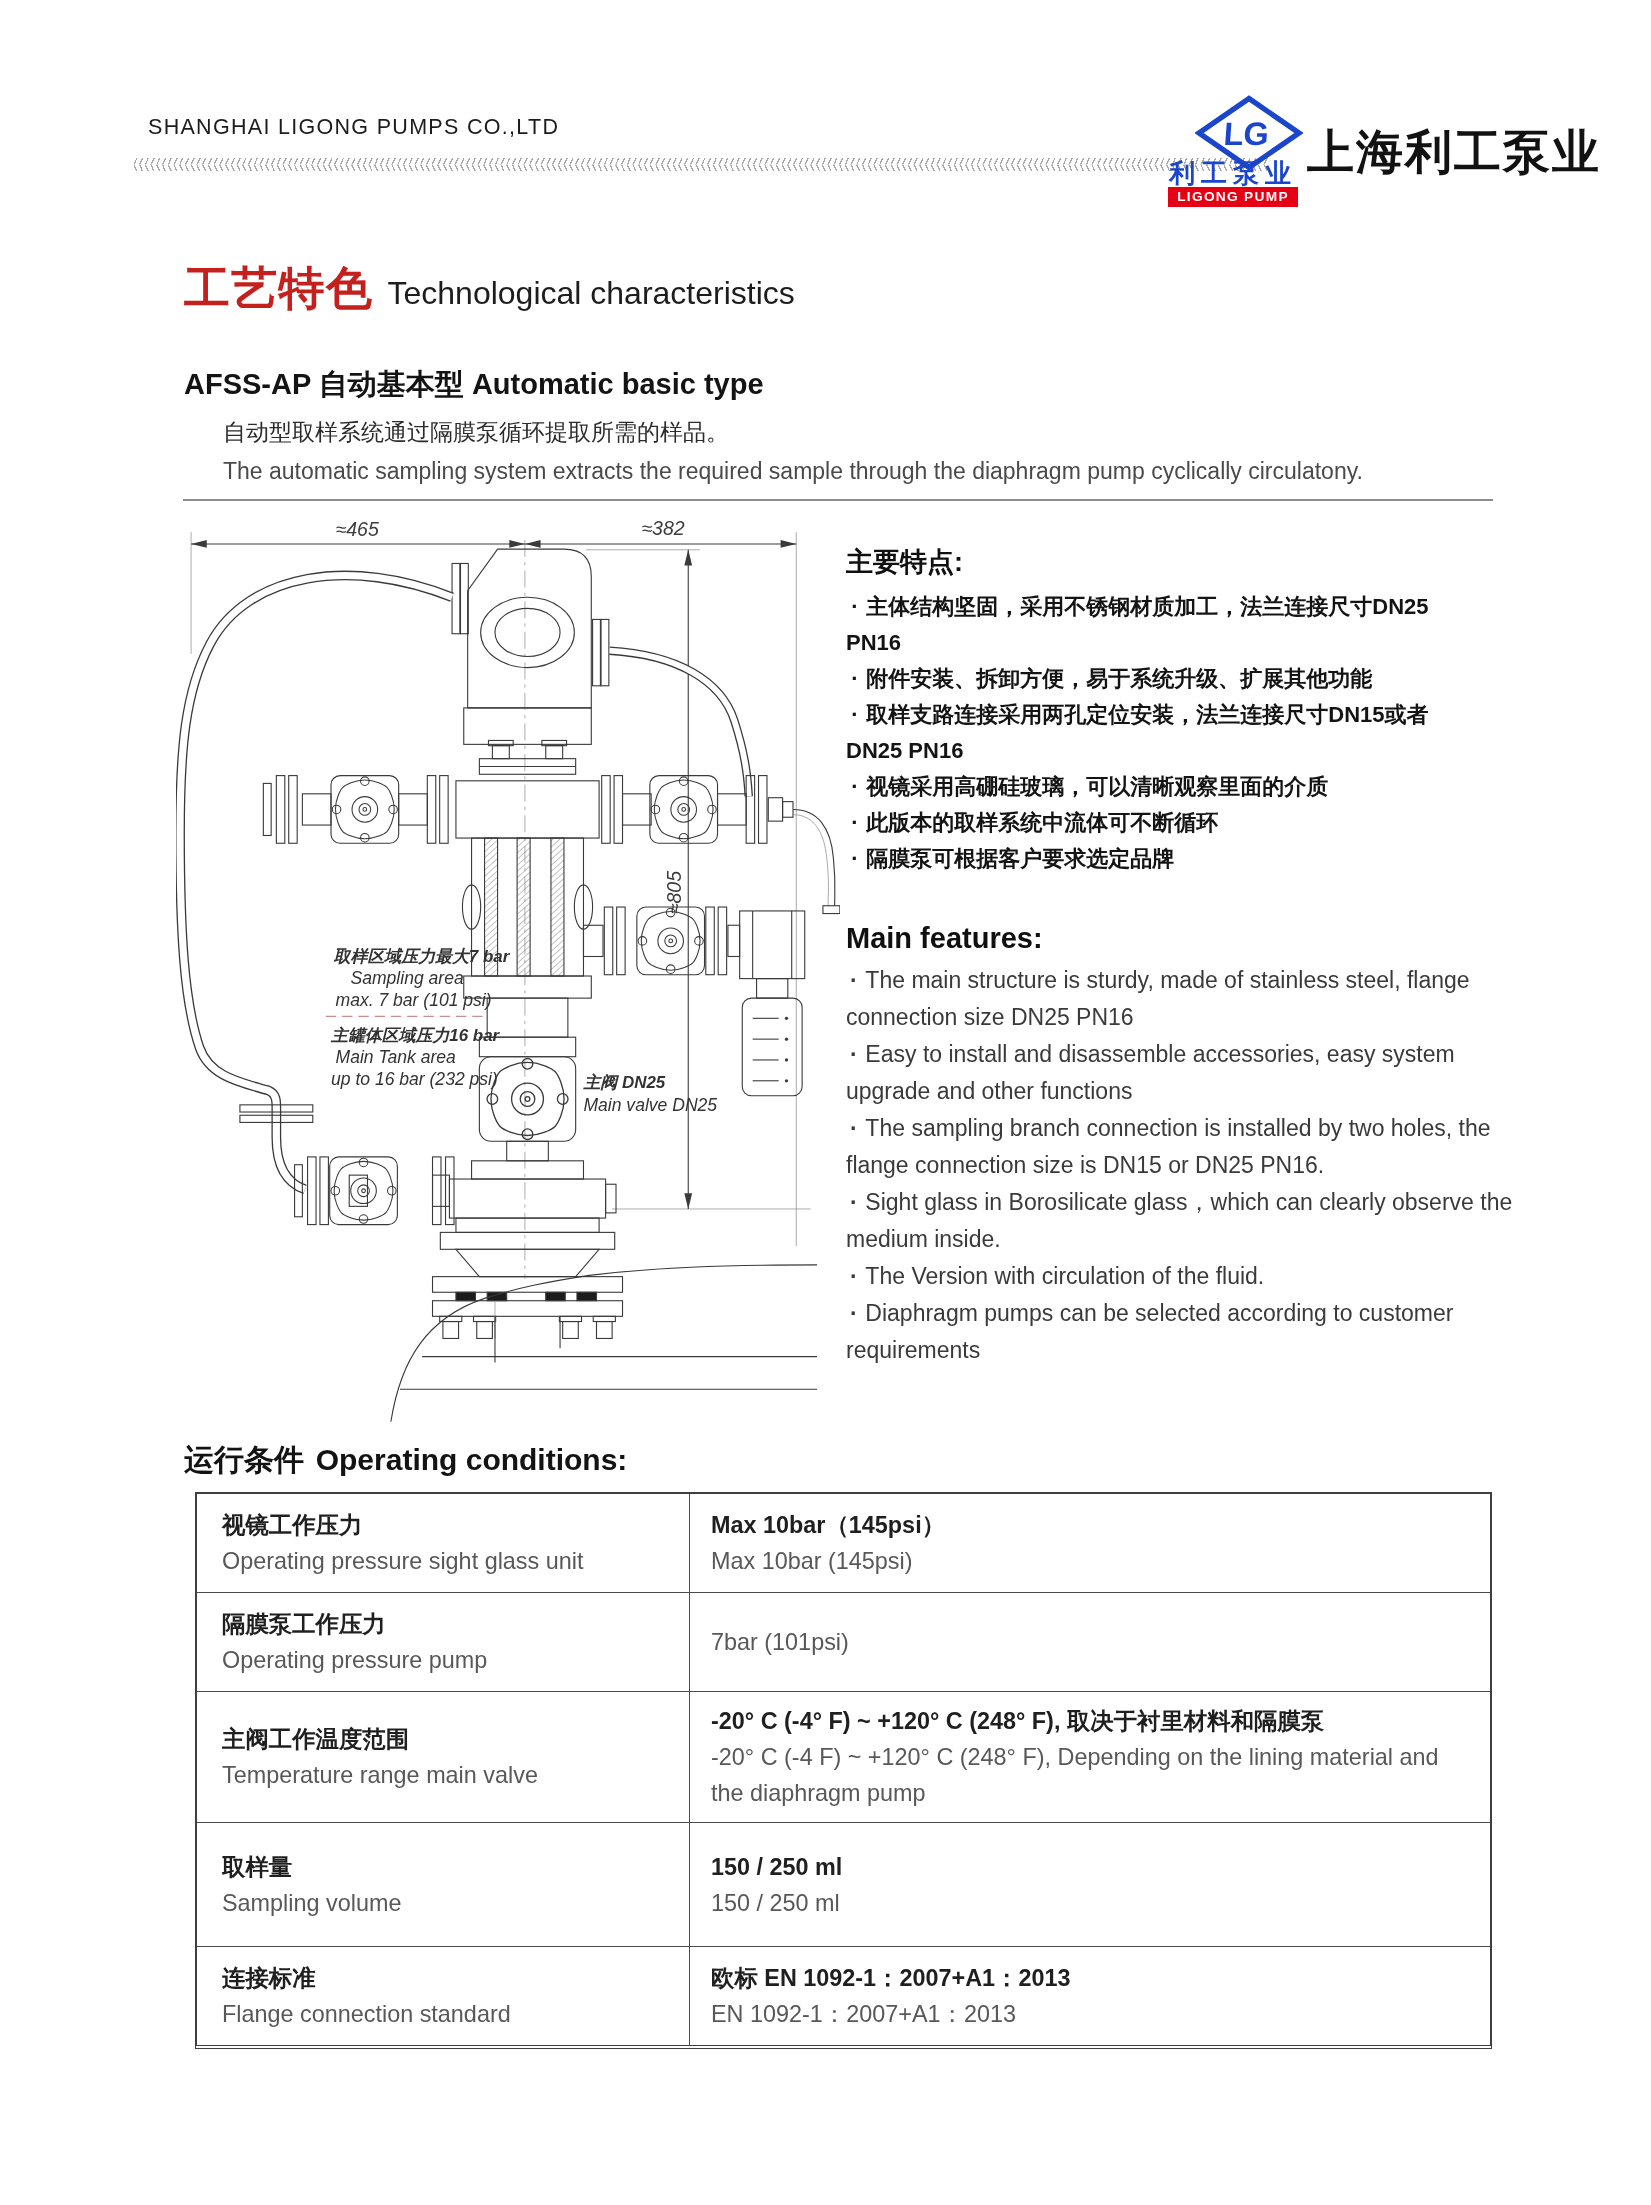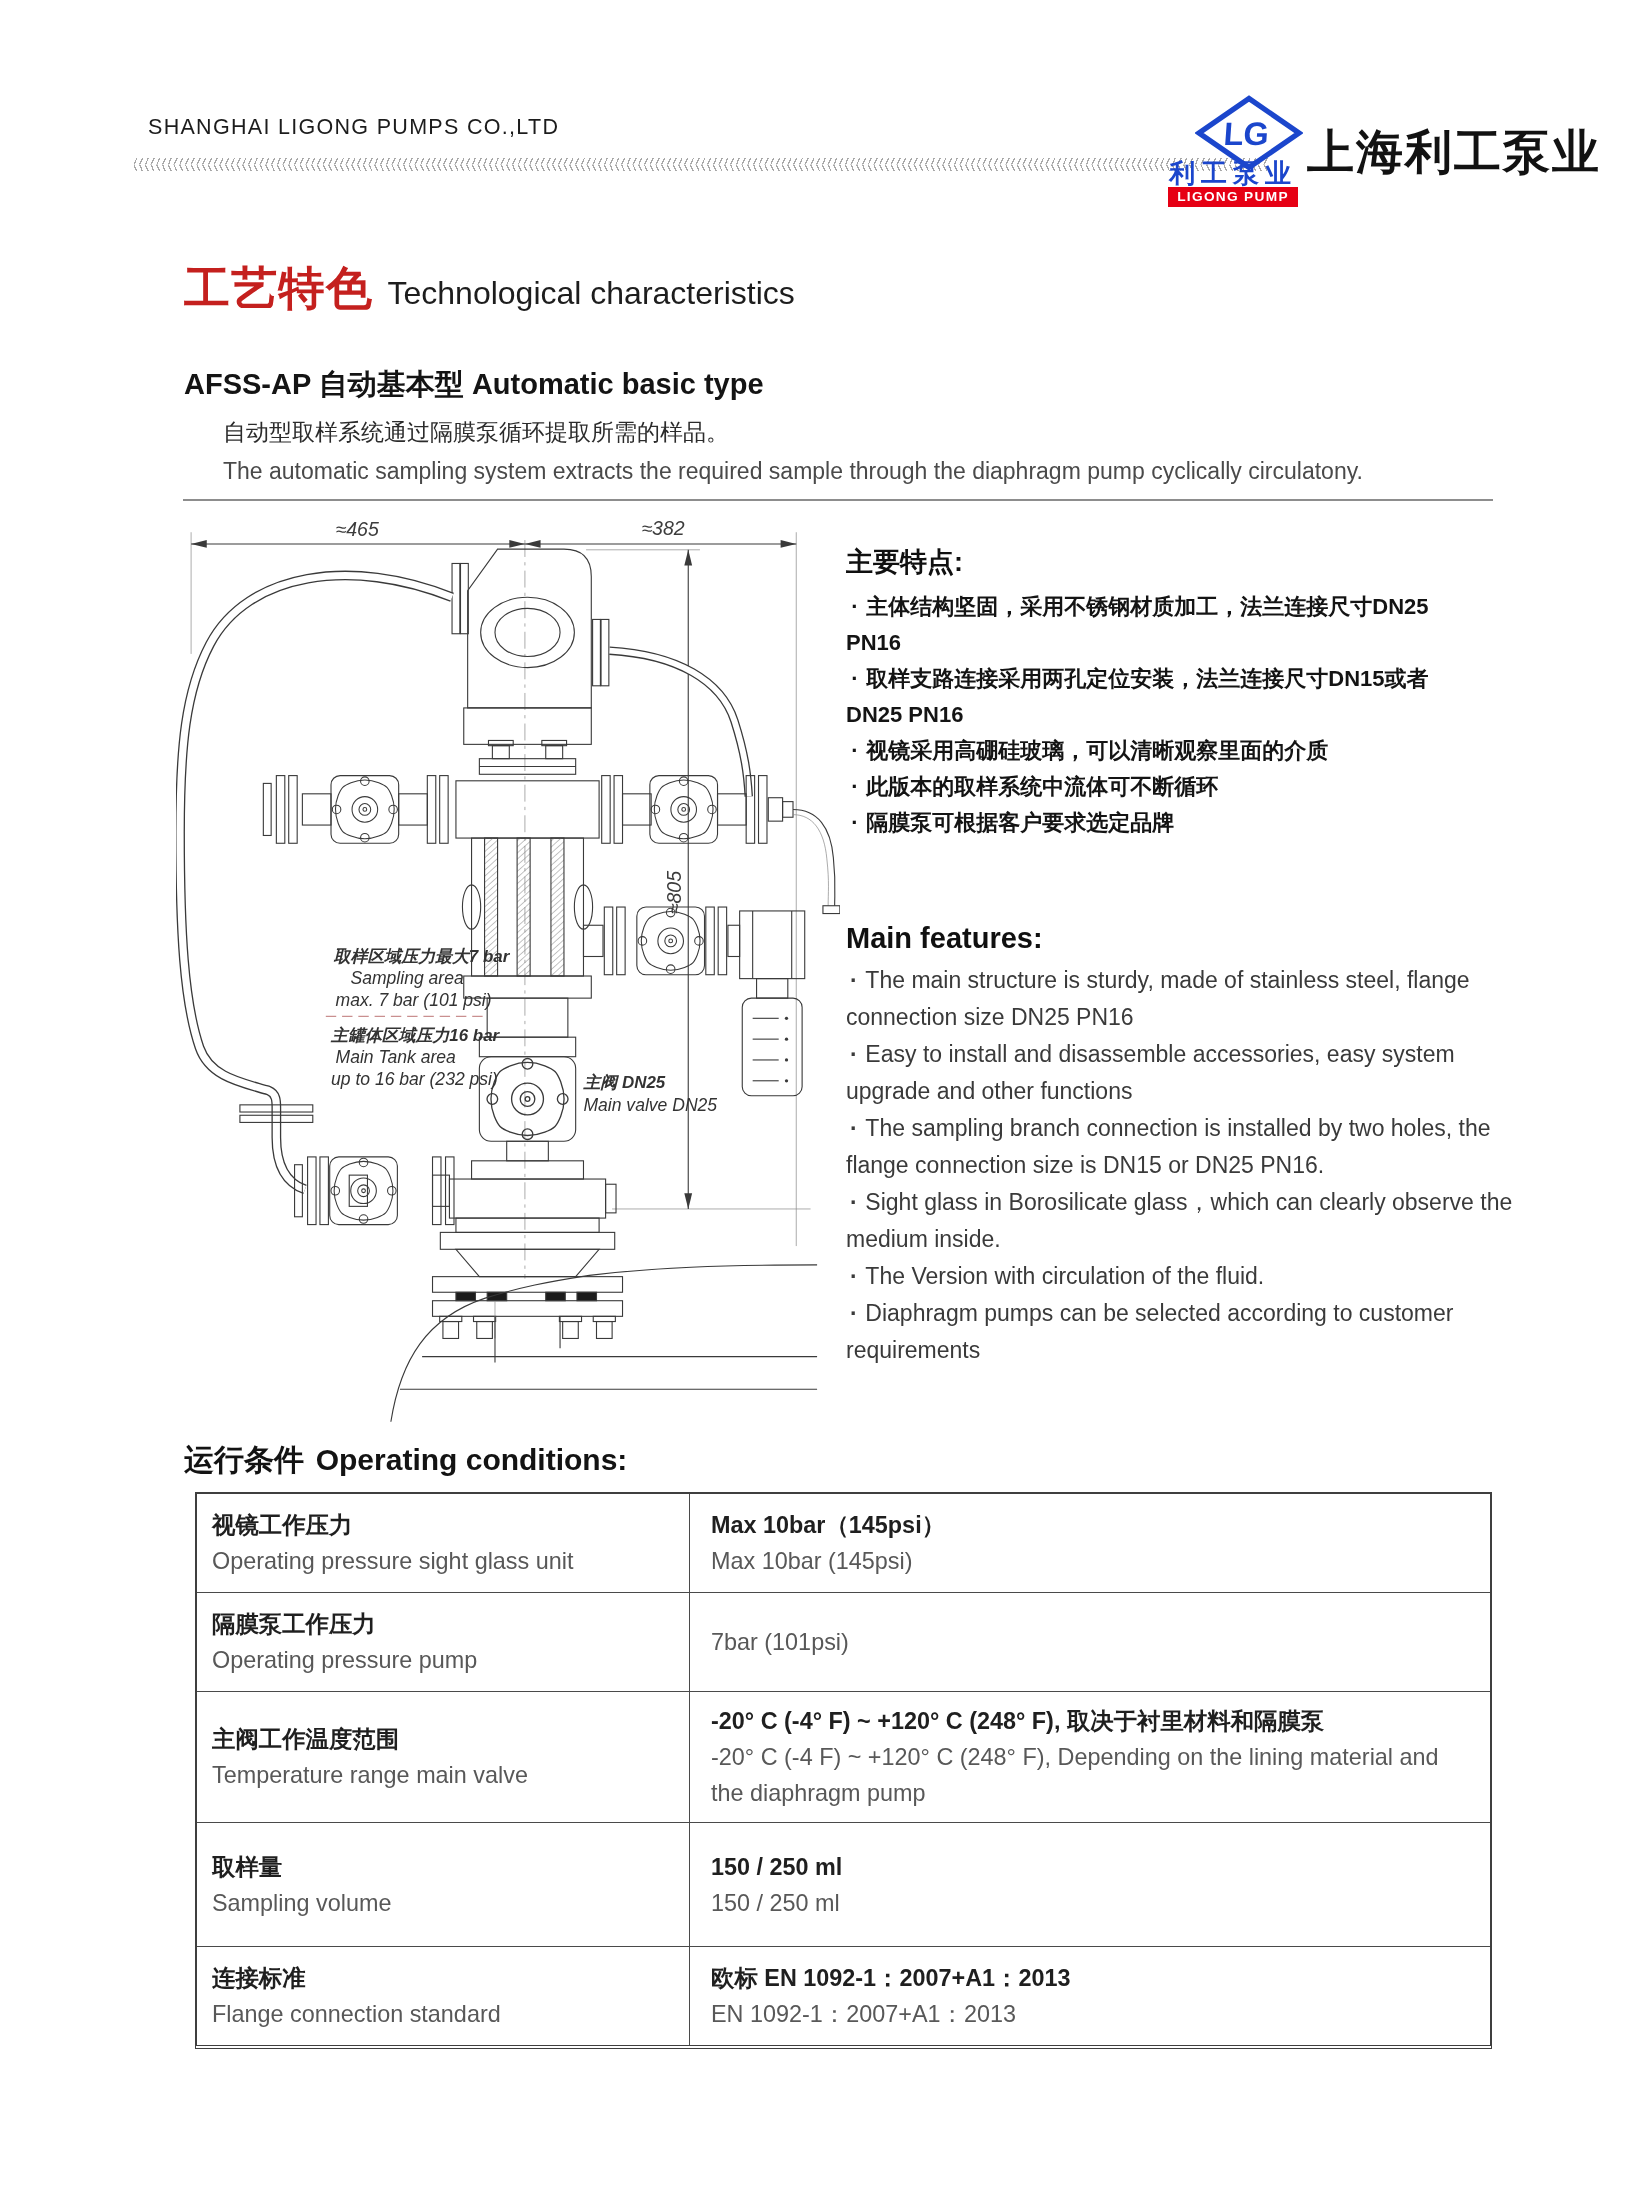--- a/index.html
+++ b/index.html
@@ -59,21 +59,21 @@
   .cond-heading .en { margin-left:11.7px; }
 
   .cond-table {
     left:195px; top:1492px; width:1297px;
     border:2px solid #3f3f3f; border-bottom:4.6px double #3f3f3f;
     box-sizing:border-box;
   }
   .trow { display:flex; box-sizing:border-box; }
   .trow + .trow { border-top:1.3px solid #4a4a4a; }
   .tcell { box-sizing:border-box; display:flex; flex-direction:column; justify-content:center; }
-  .tlabel { width:493px; padding-left:15px; border-right:1.3px solid #4a4a4a; }
+  .tlabel { width:493px; padding-left:25px; border-right:1.3px solid #4a4a4a; }
   .tvalue { flex:1; padding-left:21px; padding-right:15.6px; }
   .ln-cn { font-size:23.4px; font-weight:600; color:#1f1f1f; line-height:36px; }
   .ln-en { font-size:23.4px; color:#585858; line-height:36px; }
   .r1 { height:98px; } .r2 { height:99px; } .r3 { height:131px; } .r4 { height:124px; } .r5 { height:99px; }
 
   
   .diagram { left:176px; top:501px; }
   .cad { stroke:#3a3a3a; stroke-width:1.7; fill:none; }
   .cad-thin { stroke:#8b8b8b; stroke-width:1.1; fill:none; }
   .cad-fill { fill:#3a3a3a; stroke:none; }
@@ -307,20 +307,21 @@
       <text class="lbl" x="515" y="1634">Main Tank area</text>
       <text class="lbl" x="508" y="1668">up to 16 bar (232 psi)</text>
       <text class="lblcn" x="896" y="1672">主阀 DN25</text>
       <text class="lbl" x="896" y="1708">Main valve DN25</text>
     </g>
   </svg>
 
   <div class="abs features-cn">
     <h3>主要特点:</h3>
     <p>主体结构坚固，采用不锈钢材质加工，法兰连接尺寸DN25 PN16</p>
+    <p>附件安装、拆卸方便，易于系统升级、扩展其他功能</p>
     <p>取样支路连接采用两孔定位安装，法兰连接尺寸DN15或者 DN25 PN16</p>
     <p>视镜采用高硼硅玻璃，可以清晰观察里面的介质</p>
     <p>此版本的取样系统中流体可不断循环</p>
     <p>隔膜泵可根据客户要求选定品牌</p>
   </div>
 
   <div class="abs features-en">
     <h3>Main features:</h3>
     <p>The main structure is sturdy, made of stainless steel, flange connection size DN25 PN16</p>
     <p>Easy to install and disassemble accessories, easy system upgrade and other functions</p>

